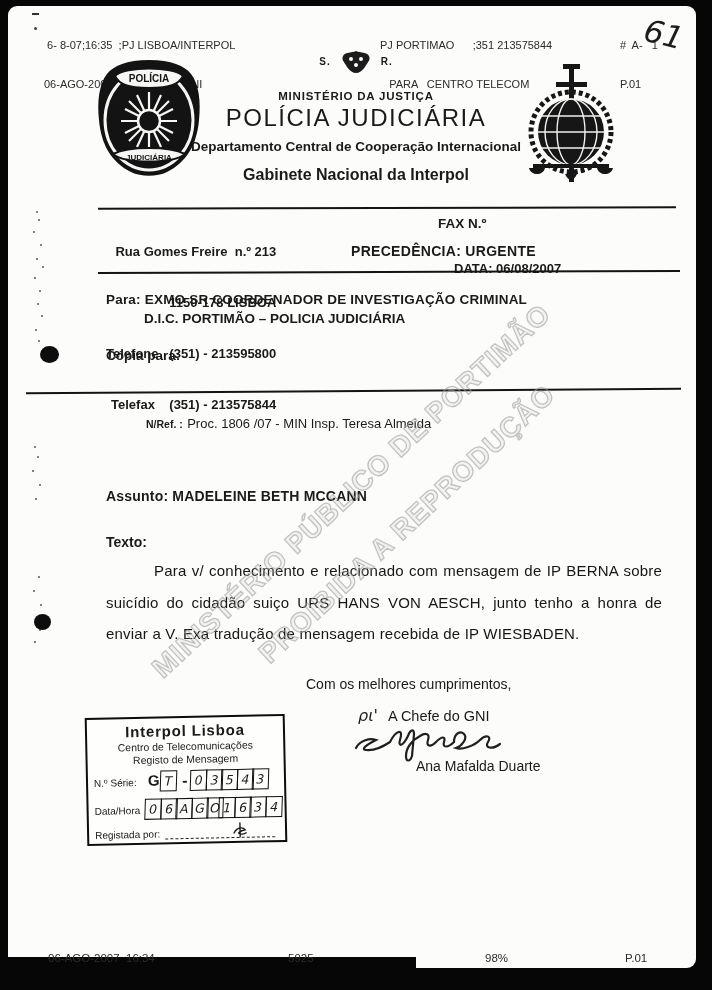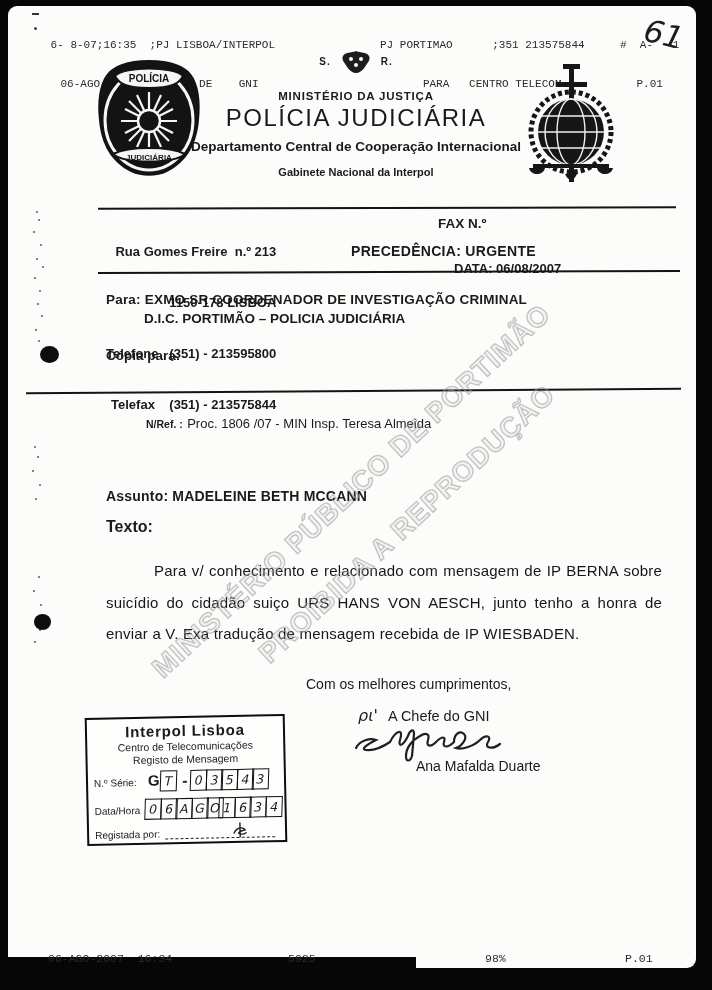--- a/index.html
+++ b/index.html
@@ -1,43 +1,43 @@
 <!DOCTYPE html>
 <html><head>
 <meta charset="utf-8">
 <style>
   html,body{margin:0;padding:0;background:#222;}
   .scan{position:relative;width:712px;height:990px;background:#060606;overflow:hidden;
         font-family:"Liberation Sans",sans-serif;color:#1a1a1a;}
   .page{position:absolute;left:8px;top:6px;width:688px;height:962px;background:#fcfcfa;border-radius:9px;}
   .abs{position:absolute;}
-  .mono{font-family:Liberation Mono, monospace;font-size:11px;line-height:13px;color:#2b2b2b;white-space:pre;text-align:center;}
+  .mono{font-family:Liberation Sans, sans-serif;font-size:11px;line-height:13px;color:#2b2b2b;white-space:pre;}
   .hw{font-family:"DejaVu Sans",sans-serif;font-style:italic;color:#1c1c1c;}
   .hw61{left:636px;top:10px;font-size:31px;transform:rotate(14deg);font-weight:400;}
   .center-col{left:148px;width:400px;text-align:center;}
   .sr-row{top:44px;font-size:10px;font-weight:bold;letter-spacing:1px;}
   .sr-row .sr-emblem{display:inline-block;vertical-align:middle;margin:0 10px;}
   .ministry{top:84px;font-size:11.5px;font-weight:bold;letter-spacing:.8px;}
   .org{top:98px;font-size:24px;letter-spacing:1.5px;font-weight:400;}
   .dept{top:133px;font-size:13.5px;font-weight:bold;}
-  .office{top:160px;font-size:11px;font-weight:bold;}
+  .office{top:160px;font-size:16px;font-weight:bold;}
   .rule{position:absolute;background:#141414;height:2px;}
   .addr{left:98px;top:203px;font-size:13px;font-weight:bold;white-space:pre;line-height:17px;text-align:right;}
   .faxno{left:430px;top:210px;font-size:13.5px;font-weight:bold;}
   .prec{left:343px;top:237px;font-size:14px;font-weight:bold;letter-spacing:.3px;}
   .dateline{left:446px;top:255px;font-size:13px;font-weight:bold;}
   .toL1{left:98px;top:286px;font-size:13.5px;font-weight:600;letter-spacing:.2px;}
   .toL2{left:136px;top:305px;font-size:13.5px;font-weight:600;}
   .copia{left:98px;top:342px;font-size:13.5px;font-weight:bold;}
   .reflabel{font-size:10.5px;font-weight:bold;padding-left:40px;}
   .refval{font-size:13px;}
   .nref{left:98px;top:408px;}
   .vref{left:98px;top:438px;}
   .assunto{left:98px;top:482px;font-size:14px;font-weight:bold;letter-spacing:.2px;}
-  .texto{left:98px;top:512px;font-size:16px;font-weight:bold;}
+  .texto{left:98px;top:528px;font-size:14px;font-weight:bold;}
   .bodypara{left:98px;top:549px;width:556px;font-size:15px;line-height:31.5px;
             text-indent:48px;text-align:justify;color:#161616;letter-spacing:.2px;}
   .cumpr{left:298px;top:670px;font-size:14px;}
   .chefe{left:350px;top:700px;font-size:14.5px;}
   .chefe .pmark{font-style:italic;font-size:16px;margin-right:6px;}
   .signame{left:360px;top:752px;font-size:14px;margin-left:48px;}
   .stamp{left:78px;top:710px;width:196px;height:124px;border:2.5px solid #0d0d0d;
          transform:rotate(-1.2deg);background:rgba(255,255,255,.6);}
   .stamp .st-title{top:4px;left:0;width:100%;text-align:center;font-size:15px;font-weight:bold;letter-spacing:.8px;}
   .stamp .st-sub1{top:22px;left:0;width:100%;text-align:center;font-size:10.5px;}

